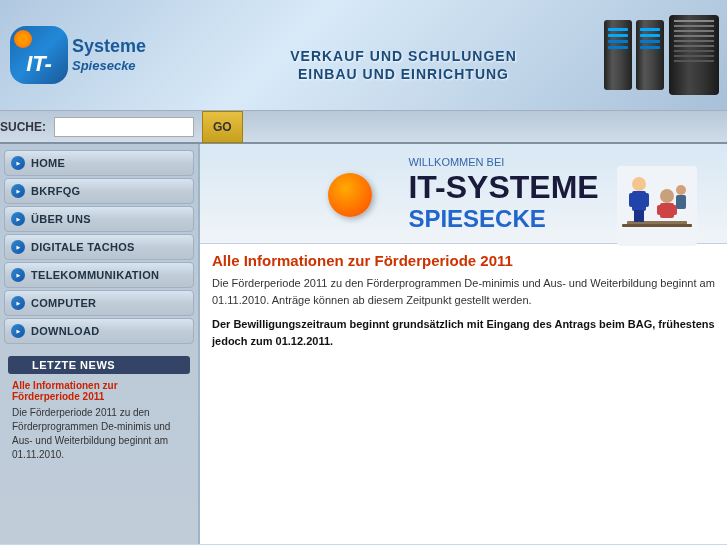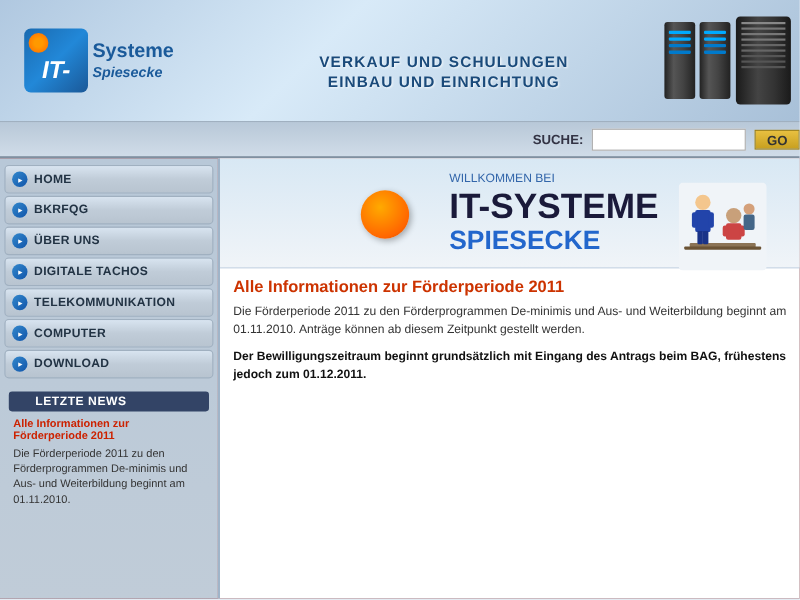--- a/index.html
+++ b/index.html
@@ -24,28 +24,27 @@
     #logo-area {
       display: flex;
       align-items: center;
       padding: 8px 10px;
       min-width: 220px;
     }
     #logo-badge {
       width: 58px;
       height: 58px;
       background: linear-gradient(135deg, #1a6ab0 0%, #2288d8 50%, #1a5898 100%);
-      border-radius: 6px;
+      border-radius: 16px;
       display: flex;
       flex-direction: column;
       align-items: center;
       justify-content: center;
       position: relative;
       overflow: hidden;
-      margin-left: 12px;
     }
     #logo-badge::before {
       content: '';
       position: absolute;
       top: 4px;
       left: 4px;
       width: 18px;
       height: 18px;
       background: radial-gradient(circle, #ff9900 30%, #ff6600 100%);
       border-radius: 50%;
@@ -118,21 +117,21 @@
       background: #888;
       box-shadow: 0 5px 0 #777, 0 10px 0 #777, 0 15px 0 #777, 0 20px 0 #666, 0 25px 0 #666, 0 30px 0 #555, 0 35px 0 #555, 0 40px 0 #555;
     }
 
     
     #searchbar {
       background: linear-gradient(to bottom, #b8c8d8, #d0dce8);
       height: 34px;
       display: flex;
       align-items: center;
-      justify-content: flex-end;
+      justify-content: flex-start;
       gap: 8px;
       border-top: 1px solid #a0b0c0;
       border-bottom: 2px solid #8090a0;
     }
     #search-label {
       font-size: 12px;
       font-weight: bold;
       color: #334;
     }
     #search-input {
@@ -144,27 +143,27 @@
       padding: 2px 4px;
     }
     #search-go {
       background: linear-gradient(to bottom, #e8c040, #c8a020);
       color: #333;
       font-weight: bold;
       font-size: 12px;
       border: 1px solid #a08010;
       padding: 2px 10px;
       cursor: pointer;
-      height: 18px;
+      height: 32px;
     }
 
     
     #main-layout {
       display: flex;
-      background: #7f1d1d;
+      background: #22c55e;
       min-height: 400px;
     }
 
     
     #sidebar {
       width: 198px;
       min-width: 198px;
       background: linear-gradient(to bottom, #b8c8d8 0%, #c0ccd8 100%);
       padding: 4px 0;
     }

